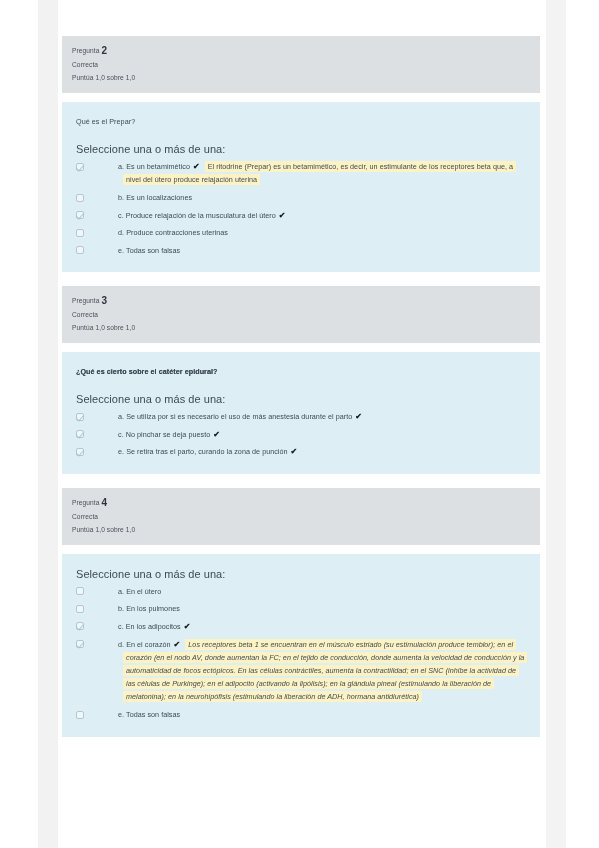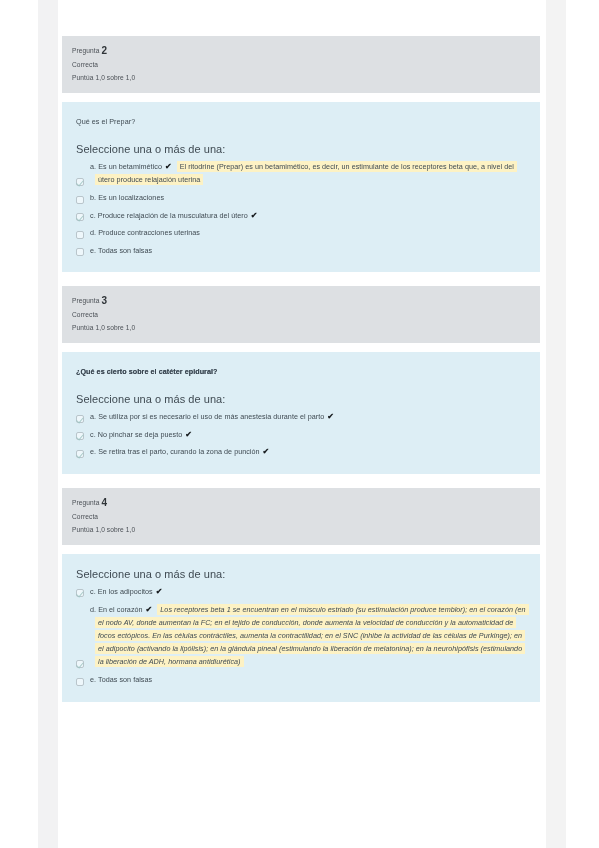--- a/index.html
+++ b/index.html
@@ -86,22 +86,23 @@
   }
   .q-instruction {
     color: #3f4a52;
     font-size: 11px;
     line-height: 12px;
     margin-bottom: 6px;
     letter-spacing: 0.05px;
   }
   .answer-row {
     display: flex;
-    align-items: flex-end;
+    align-items: flex-start;
     margin-bottom: 6px;
+    gap: 28px;
   }
   .answer-row:last-child {
     margin-bottom: 0;
   }
   .cb {
     flex: 0 0 auto;
     width: 8px;
     height: 8px;
     border: 1px solid #b9c5cb;
     border-radius: 2px;
@@ -214,20 +215,28 @@
       </div>
       <div class="question-block">
         <div class="q-header">
           <div class="q-header-line first"><span>Pregunta</span><span class="q-num">4</span></div>
           <div class="q-header-line">Correcta</div>
           <div class="q-header-line">Puntúa 1,0 sobre 1,0</div>
         </div>
         <div class="q-body">
           <div class="q-instruction">Seleccione una o más de una:</div>
           <div class="answer-row">
+            <span class="cb"></span>
+            <span class="answer-text"><span>a.</span> <span>En el útero</span></span>
+          </div>
+          <div class="answer-row">
+            <span class="cb"></span>
+            <span class="answer-text"><span>b.</span> <span>En los pulmones</span></span>
+          </div>
+          <div class="answer-row">
             <span class="cb checked"></span>
             <span class="answer-text"><span>c.</span> <span>En los adipocitos</span><span class="tick">✔</span></span>
           </div>
           <div class="answer-row">
             <span class="cb checked"></span>
             <span class="answer-text"><span>d.</span> <span>En el corazón</span><span class="tick">✔</span><span class="fb fb-long">Los receptores beta 1 se encuentran en el músculo estriado (su estimulación produce temblor); en el corazón (en el nodo AV, donde aumentan la FC; en el tejido de conducción, donde aumenta la velocidad de conducción y la automaticidad de focos ectópicos. En las células contráctiles, aumenta la contractilidad; en el SNC (inhibe la actividad de las células de Purkinge); en el adipocito (activando la lipólisis); en la glándula pineal (estimulando la liberación de melatonina); en la neurohipófisis (estimulando la liberación de ADH, hormana antidiurética)</span></span>
           </div>
           <div class="answer-row">
             <span class="cb"></span>
             <span class="answer-text"><span>e.</span> <span>Todas son falsas</span></span>

